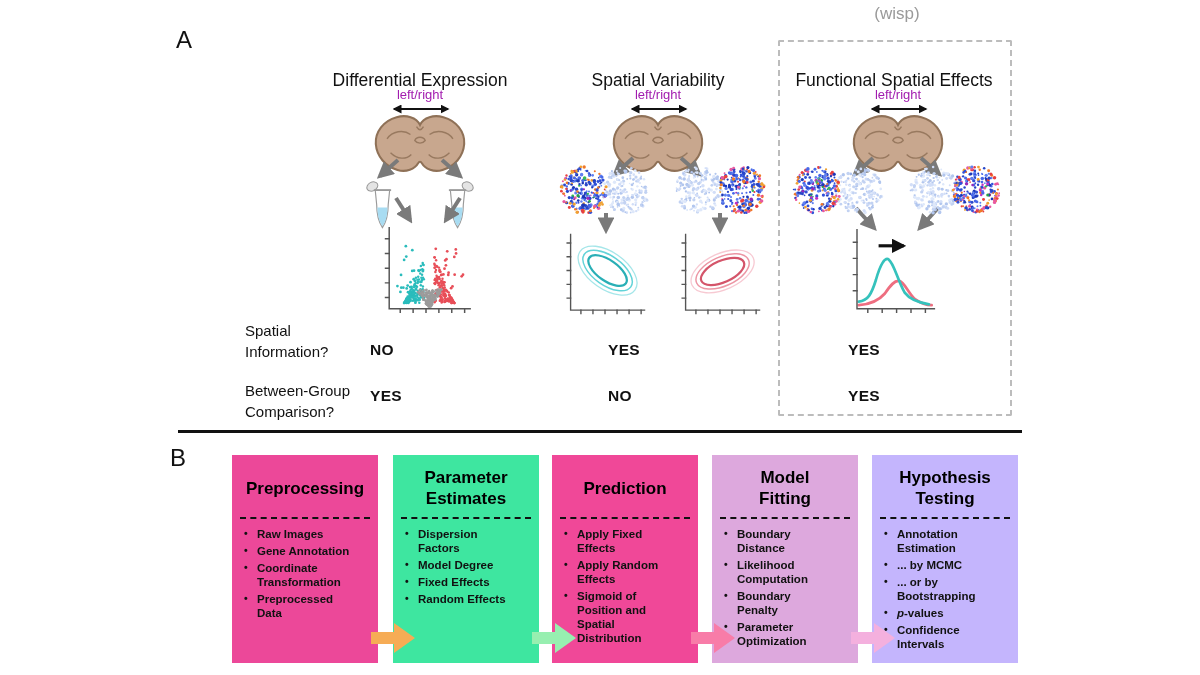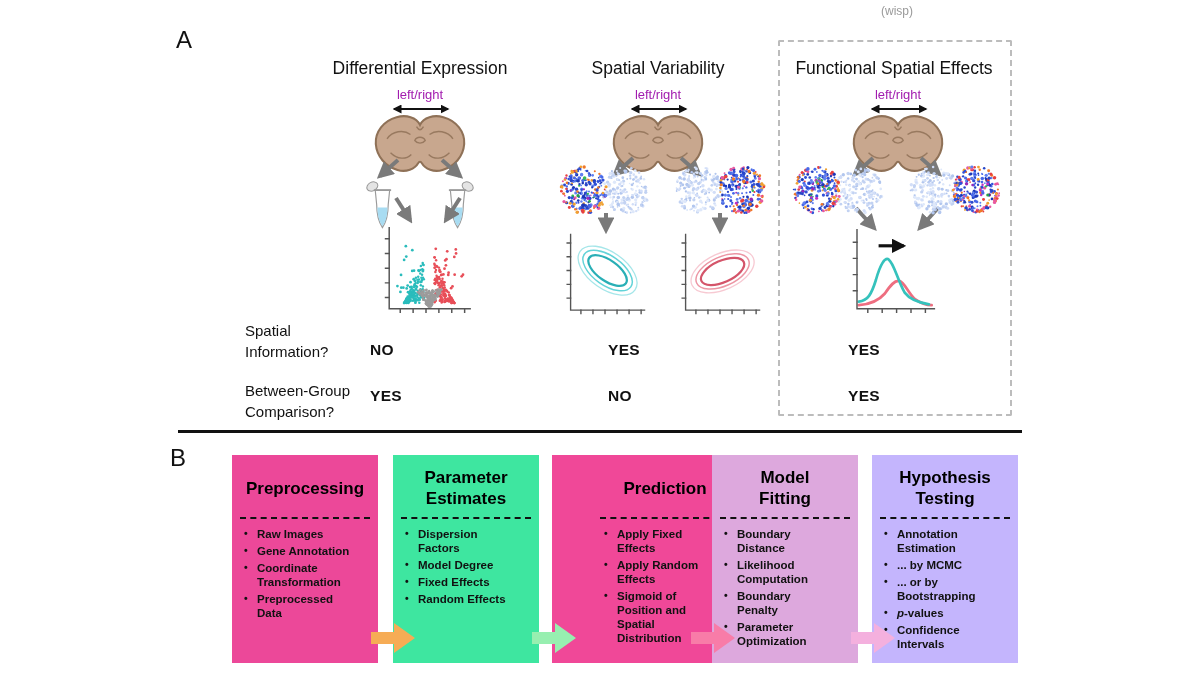--- a/index.html
+++ b/index.html
@@ -1,25 +1,25 @@
 <!DOCTYPE html>
 <html><head>
 <meta charset="utf-8">
 <style>
   html,body{margin:0;padding:0;background:#fff;}
   #canvas{position:relative;width:1200px;height:675px;background:#fff;overflow:hidden;
           font-family:"Liberation Sans", sans-serif;color:#111;}
   .abs{position:absolute;}
   svg{overflow:visible;display:block;}
-  .col-title{font-size:17.5px;text-align:center;color:#111;}
+  .col-title{font-size:17.5px;text-align:center;color:#111;margin-top:12px;}
   .lr-label{font-size:13px;text-align:center;color:#a21caf;}
   .val{font-size:15.5px;font-weight:bold;letter-spacing:.3px;color:#111;}
   .row-label{font-size:15px;line-height:1.38;color:#111;}
   .panel-letter{font-size:24px;color:#111;}
-  .wisp{font-size:12px;text-align:center;color:#9a9a9a;}
+  .wisp{font-size:17px;text-align:center;color:#9a9a9a;}
   .dashed-box{border:2px dashed #bcbcbc;border-radius:2px;}
   .axis{stroke:#555;stroke-width:1.6;fill:none;stroke-linecap:square;}
   .garr line{stroke:#7a7a7a;stroke-width:4;}
   .lr-arrow line{stroke:#111;stroke-width:2;}
   .shift-arrow{stroke:#111;stroke-width:3.5;}
   .brain-inner{stroke:#8F7157;stroke-width:1.6;fill:none;opacity:.85;}
   .tube-body{fill:#fff;stroke:#9a9a9a;stroke-width:1.6;}
   .tube-cap{fill:#e4e4e4;stroke:#9a9a9a;stroke-width:1.4;}
   .contour-plot ellipse{fill:none;}
   .curve{fill:none;stroke-width:3;stroke-linecap:round;}
@@ -2420,21 +2420,21 @@
           <span class="bd">•</span>
           <span class="bt">Fixed Effects</span>
         </div>
       <div class="bi">
           <span class="bd">•</span>
           <span class="bt">Random Effects</span>
         </div>
     </div>
   </div>
 
-  <div class="bbox" style="left: 552px; background: rgb(240, 72, 152); padding-left: 40px;">
+  <div class="bbox" style="left: 552px; background: rgb(240, 72, 152);">
     <div class="btitle">
       <div>Prediction</div>
         <div></div>
     </div>
     <div class="bdash"></div>
     <div class="bitems">
       <div class="bi">
           <span class="bd">•</span>
           <span class="bt">Apply Fixed Effects</span>
         </div>

